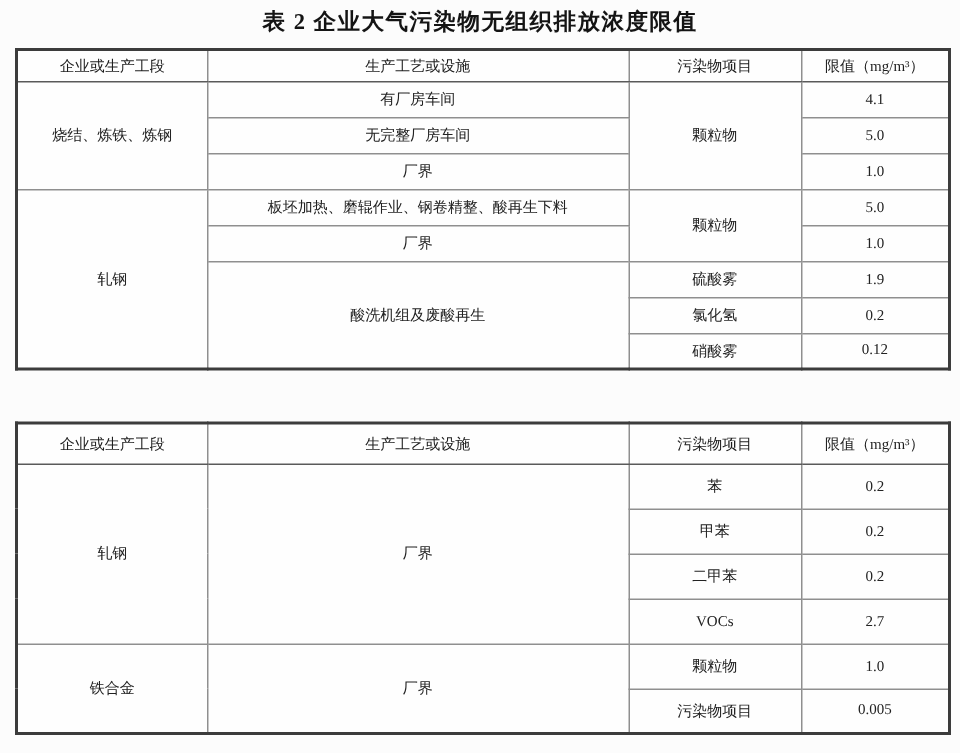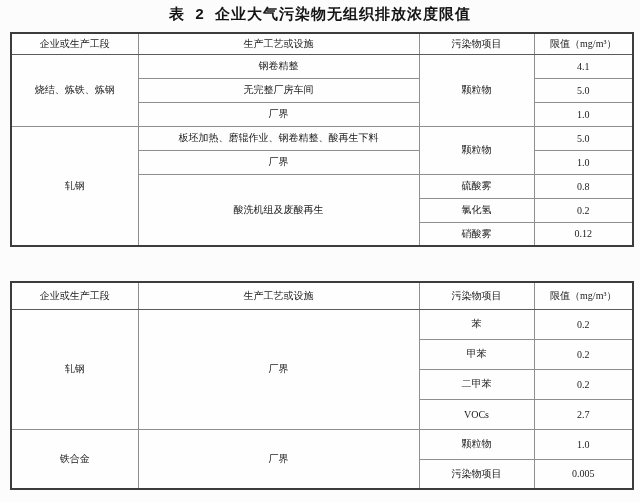--- a/index.html
+++ b/index.html
@@ -11,21 +11,20 @@
     overflow: hidden;
   }
   .doc-title {
     position: absolute;
     top: 5px; left: 0; width: 640px;
     text-align: center;
     font-weight: bold;
     font-size: 15px;
     color: #141414;
     letter-spacing: 1px;
-    font-family: Liberation Mono, monospace;
   }
   table.limits {
     position: absolute;
     left: 10px;
     border-collapse: collapse;
     table-layout: fixed;
     background: #fefefe;
     border: 2px solid #3c3c3c;
   }
   #table1 { top: 32px; }
@@ -67,21 +66,21 @@
     <tr class="hdr">
       <th>企业或生产工段</th>
       <th>生产工艺或设施</th>
       <th>污染物项目</th>
       <th>限值（mg/m³）</th>
     </tr>
   </thead>
   <tbody>
     <tr class="row">
       <td rowspan="3">烧结、炼铁、炼钢</td>
-      <td>钢卷精整</td>
+      <td>有厂房车间</td>
       <td rowspan="3">颗粒物</td>
       <td>4.1</td>
     </tr>
     <tr class="row">
       <td>无完整厂房车间</td>
       <td>5.0</td>
     </tr>
     <tr class="row">
       <td>厂界</td>
       <td>1.0</td>
@@ -92,21 +91,21 @@
       <td rowspan="2">颗粒物</td>
       <td>5.0</td>
     </tr>
     <tr class="row">
       <td>厂界</td>
       <td>1.0</td>
     </tr>
     <tr class="row">
       <td rowspan="3">酸洗机组及废酸再生</td>
       <td>硫酸雾</td>
-      <td>0.8</td>
+      <td>1.9</td>
     </tr>
     <tr class="row">
       <td>氯化氢</td>
       <td>0.2</td>
     </tr>
     <tr class="row">
       <td>硝酸雾</td>
       <td>0.12</td>
     </tr>
   </tbody>

